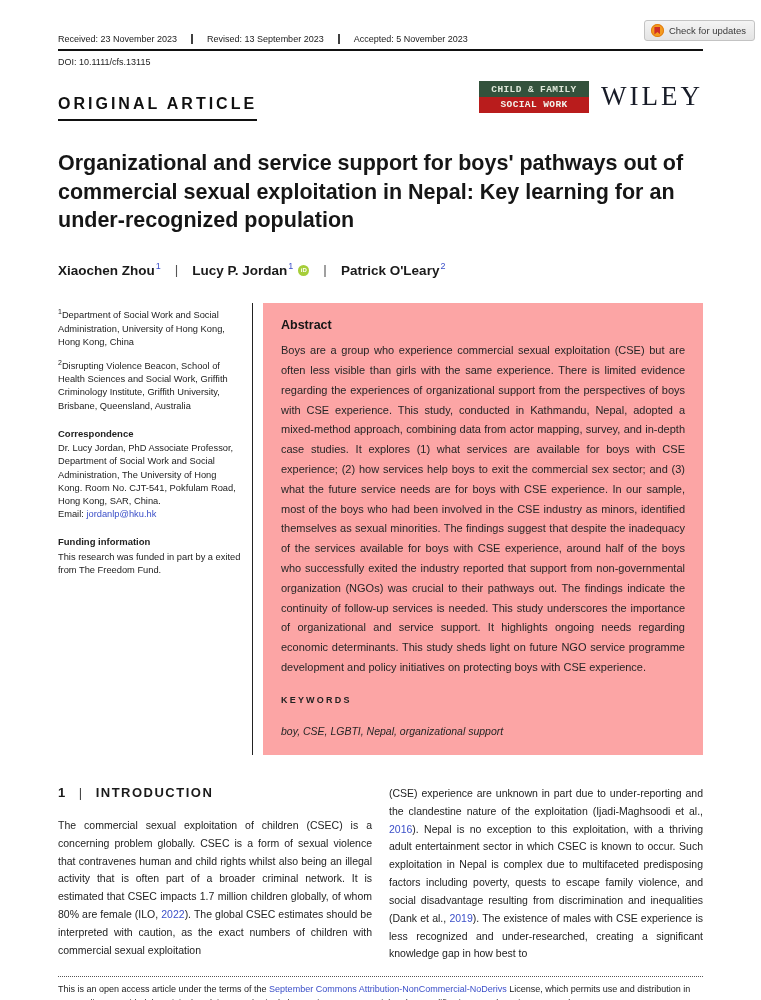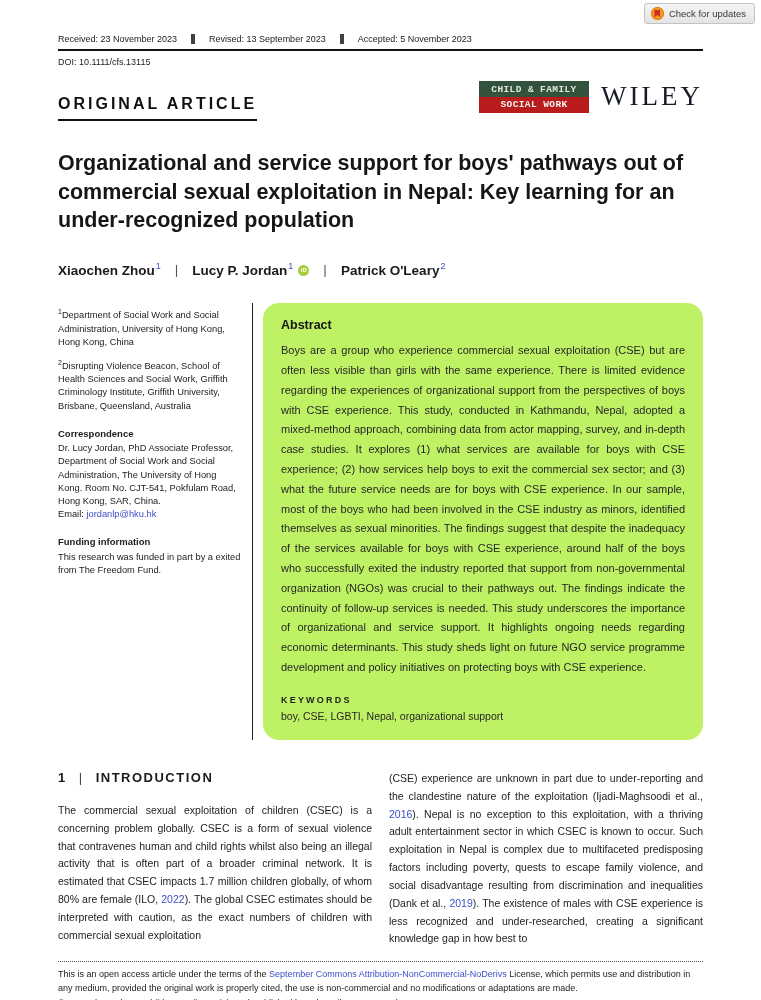--- a/index.html
+++ b/index.html
@@ -1,32 +1,32 @@
 <!DOCTYPE html>
 <html><head>
 <meta charset="utf-8">
 <style>
   * { box-sizing: border-box; margin: 0; padding: 0; }
   html, body { width: 761px; height: 1000px; background: #ffffff; overflow: hidden; }
   body { font-family: "Liberation Sans", "DejaVu Sans", sans-serif; color: #222; }
   .page { position: relative; width: 761px; height: 1000px; padding: 34px 58px 0 58px; }
 
   
-  .check-btn { position: absolute; top: 3px; right: 6px; display: inline-flex; align-items: center; gap: 5px;
+  .check-btn { position: absolute; top: 20px; right: 6px; display: inline-flex; align-items: center; gap: 5px;
     background: linear-gradient(#f4f4f4, #e4e4e4); border: 1px solid #c3c3c3; border-radius: 3px;
     padding: 3px 8px 3px 6px; font-size: 9.5px; color: #3a3a3a; cursor: pointer; }
   .crossmark { width: 13px; height: 13px; border-radius: 50%; background: #f49b1f; position: relative; flex: 0 0 auto; box-shadow: inset 0 0 0 1px #e07c12; }
   .crossmark::after { content: ""; position: absolute; left: 3.5px; top: 2.5px; width: 6px; height: 8px;
     background: #cf2e27; clip-path: polygon(0 0, 100% 0, 100% 100%, 50% 68%, 0 100%); }
 
   
   .dates-row { display: flex; align-items: stretch; font-size: 9px; color: #222;
     border-bottom: 2px solid #111; padding-bottom: 5px; }
   .date-item { padding-right: 14px; }
-  .date-item + .date-item { border-left: 4px solid #404040; padding-left: 14px; }
+  .date-item + .date-item { border-left: 2px solid #404040; padding-left: 14px; }
   .doi-row { font-size: 9px; margin-top: 6px; color: #222; }
 
   
   .masthead { display: flex; justify-content: space-between; align-items: flex-start; margin-top: 14px; }
   .article-type { margin-top: 14px; font-size: 16px; font-weight: bold; letter-spacing: 3px; color: #111;
     border-bottom: 2px solid #111; padding-bottom: 6px; }
   .logo-group { display: flex; align-items: center; gap: 12px; }
   .journal-logo { width: 110px; text-align: center; font-weight: bold; line-height: 1; font-family: Liberation Mono, monospace; }
   .journal-logo .row1 { background: #33523c; color: #dfe8da; font-size: 9.5px; padding: 3.5px 0 2.5px; letter-spacing: 0.4px; }
   .journal-logo .row2 { background: #b91c1c; color: #f2f5ee; font-size: 9.5px; padding: 3px 0 3.5px; letter-spacing: 0.4px; }
@@ -42,25 +42,25 @@
     font-size: 6px; font-weight: bold; align-items: center; justify-content: center; margin-left: 5px; vertical-align: 2px; cursor: pointer; }
 
   
   .info-band { margin-top: 26px; display: grid; grid-template-columns: 184px 1fr; column-gap: 10px; }
   .left-panel { font-size: 9.3px; line-height: 1.42; color: #222; padding-top: 4px; }
   .left-panel p { margin-bottom: 9px; }
   .left-panel sup { font-size: 7px; }
   .panel-heading { font-weight: bold; margin-top: 14px; margin-bottom: 2px; font-size: 9.5px; }
   .link { color: #3b4fc8; text-decoration: none; cursor: pointer; }
   .abstract-wrap { border-left: 1px solid #222; padding-left: 10px; }
-  .abstract-box { background: #bef264; padding: 15px 18px 18px 18px; border-radius: 16px; }
+  .abstract-box { background: #fca5a5; padding: 15px 18px 18px 18px; }
   .abstract-heading { font-size: 12.5px; font-weight: bold; color: #161616; margin-bottom: 9px; }
   .abstract-body { font-size: 11px; line-height: 1.8; text-align: justify; color: #262626; }
   .kw-heading { margin-top: 17px; font-size: 9px; font-weight: bold; letter-spacing: 2.2px; color: #222; }
-  .kw-text { margin-top: 5px; font-size: 10.5px; color: #262626; }
+  .kw-text { margin-top: 20px; font-size: 10.5px; color: #262626; font-style: italic; }
 
   
   .intro { margin-top: 30px; display: grid; grid-template-columns: 1fr 1fr; column-gap: 17px; }
   .section-heading { display: flex; align-items: center; font-size: 13px; font-weight: bold; letter-spacing: 1.5px; color: #1a1a1a; margin-bottom: 17px; }
   .section-pipe { margin: 0 12px; font-weight: normal; color: #444; }
   .body-par { font-size: 10.5px; line-height: 1.7; text-align: justify; color: #222; }
 
   
   .license { margin-top: 13px; border-top: 1.5px dotted #555; padding-top: 6px; font-size: 9px; line-height: 1.55; color: #222; }
   .copyright { margin-top: 2px; font-size: 9px; color: #222; }

